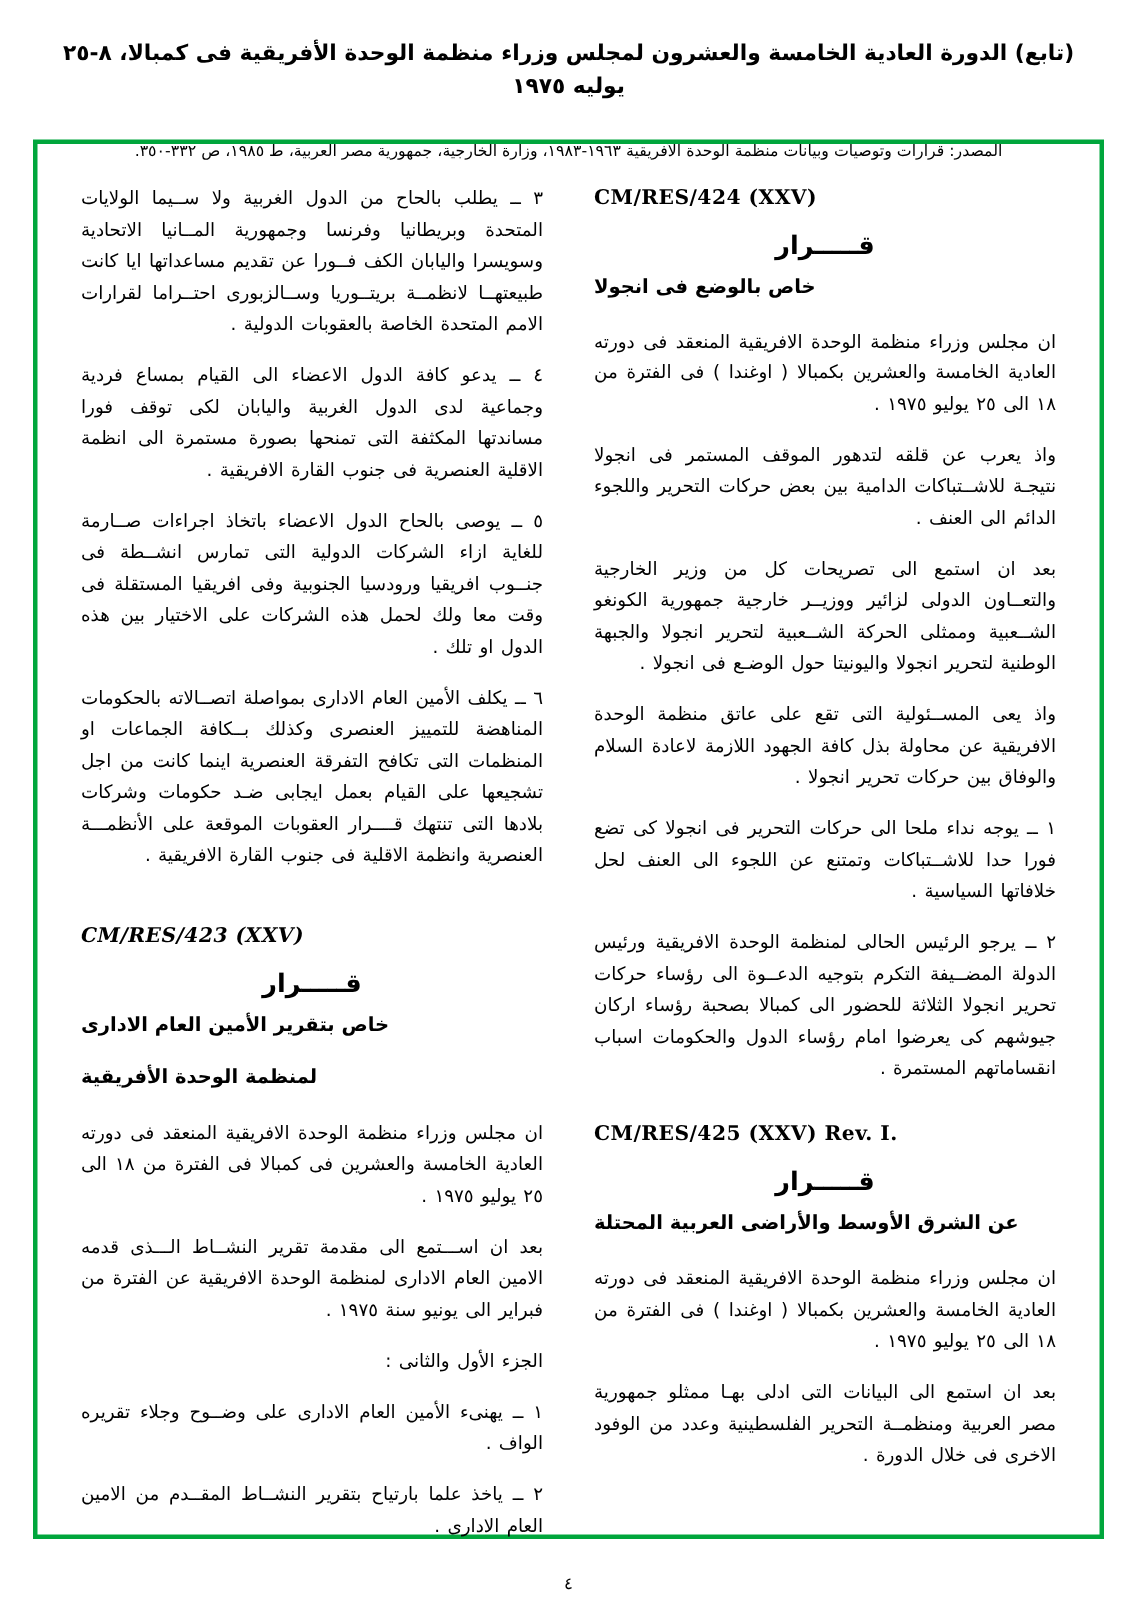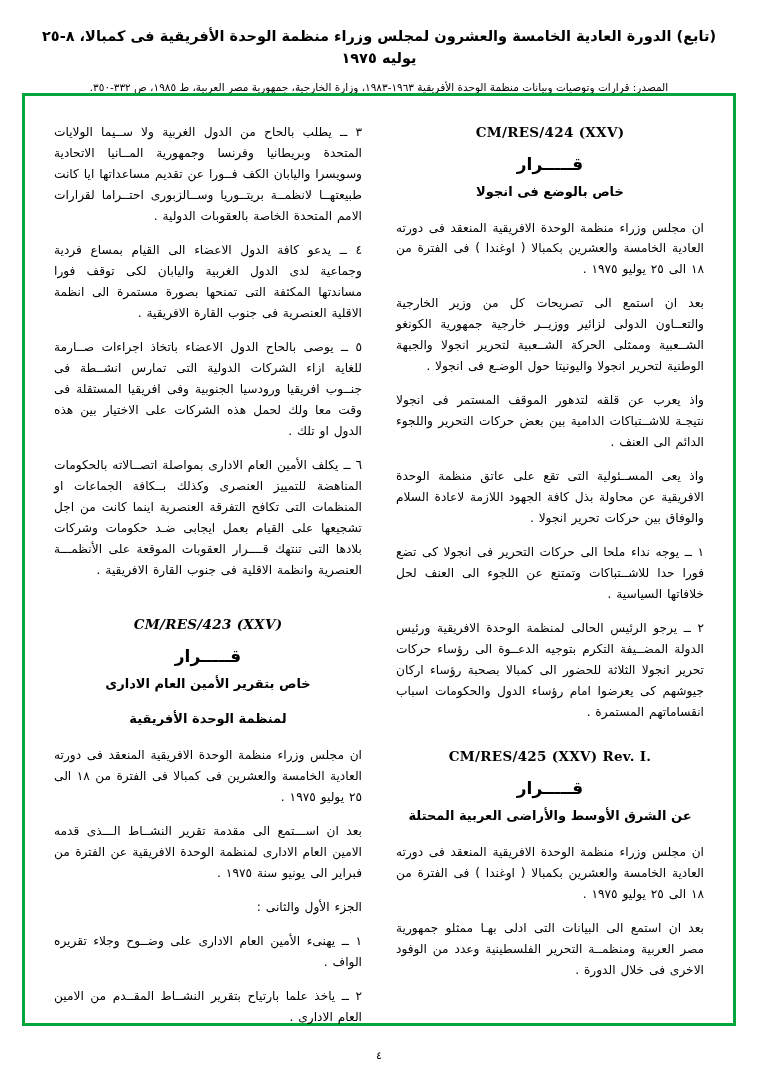--- a/index.html
+++ b/index.html
@@ -28,21 +28,21 @@
   }
   .doc-title {
     font-family: "DejaVu Sans", sans-serif;
     font-weight: bold;
     font-size: 14.5px;
     line-height: 1.5;
     letter-spacing: 0px;
     direction: rtl;
   }
   .doc-source {
-    margin-top: 10px;
+    margin-top: 24px;
     font-size: 10.5px;
     line-height: 1.5;
     direction: rtl;
     font-weight: normal;
   }
   .frame {
     position: absolute;
     top: 93px;
     right: 22px;
     left: 22px;
@@ -65,33 +65,33 @@
   .col {
     flex: 1 1 0;
     min-width: 0;
     direction: rtl;
   }
   .res-id {
     font-family: "DejaVu Serif", serif;
     font-size: 13.5px;
     font-weight: bold;
     direction: ltr;
-    text-align: center;
+    text-align: left;
     margin: 2px 0 14px 0;
     letter-spacing: 0.3px;
   }
   .res-word {
     text-align: center;
     font-weight: bold;
     font-size: 17px;
     letter-spacing: 3px;
     margin: 0 0 8px 0;
   }
   .res-subject {
-    text-align: center;
+    text-align: left;
     font-weight: bold;
     font-size: 13px;
     line-height: 1.5;
     margin: 0 0 16px 0;
   }
   p.para {
     font-size: 12.2px;
     line-height: 1.72;
     text-align: justify;
     text-align-last: right;
@@ -127,22 +127,22 @@
 
   <div class="columns">
 
     <div class="col col-right">
 
       <div class="res-id">CM/RES/424  (XXV)</div>
       <div class="res-word">قـــــرار</div>
       <div class="res-subject">خاص بالوضع فى انجولا</div>
 
       <p class="para">ان مجلس وزراء منظمة الوحدة الافريقية المنعقد فى دورته العادية الخامسة والعشرين بكمبالا ( اوغندا ) فى الفترة من ١٨ الى ٢٥ يوليو ١٩٧٥ .</p>
+      <p class="para">واذ يعرب عن قلقه لتدهور الموقف المستمر فى انجولا نتيجـة للاشــتباكات الدامية بين بعض حركات التحرير واللجوء الدائم الى العنف .</p>
       <p class="para">بعد ان استمع الى تصريحات كل من وزير الخارجية والتعــاون الدولى لزائير ووزيــر خارجية جمهورية الكونغو الشــعبية وممثلى الحركة الشــعبية لتحرير انجولا والجبهة الوطنية لتحرير انجولا واليونيتا حول الوضـع فى انجولا .</p>
-      <p class="para">واذ يعرب عن قلقه لتدهور الموقف المستمر فى انجولا نتيجـة للاشــتباكات الدامية بين بعض حركات التحرير واللجوء الدائم الى العنف .</p>
       <p class="para">واذ يعى المســئولية التى تقع على عاتق منظمة الوحدة الافريقية عن محاولة بذل كافة الجهود اللازمة لاعادة السلام والوفاق بين حركات تحرير انجولا .</p>
       <p class="para">١ ــ يوجه نداء ملحا الى حركات التحرير فى انجولا كى تضع فورا حدا للاشــتباكات وتمتنع عن اللجوء الى العنف لحل خلافاتها السياسية .</p>
       <p class="para">٢ ــ يرجو الرئيس الحالى لمنظمة الوحدة الافريقية ورئيس الدولة المضــيفة التكرم بتوجيه الدعــوة الى رؤساء حركات تحرير انجولا الثلاثة للحضور الى كمبالا بصحبة رؤساء اركان جيوشهم كى يعرضوا امام رؤساء الدول والحكومات اسباب انقساماتهم المستمرة .</p>
 
       <div class="spacer-md"></div>
 
       <div class="res-id">CM/RES/425  (XXV) Rev. I.</div>
       <div class="res-word">قـــــرار</div>
       <div class="res-subject">عن الشرق الأوسط والأراضى العربية المحتلة</div>
 

